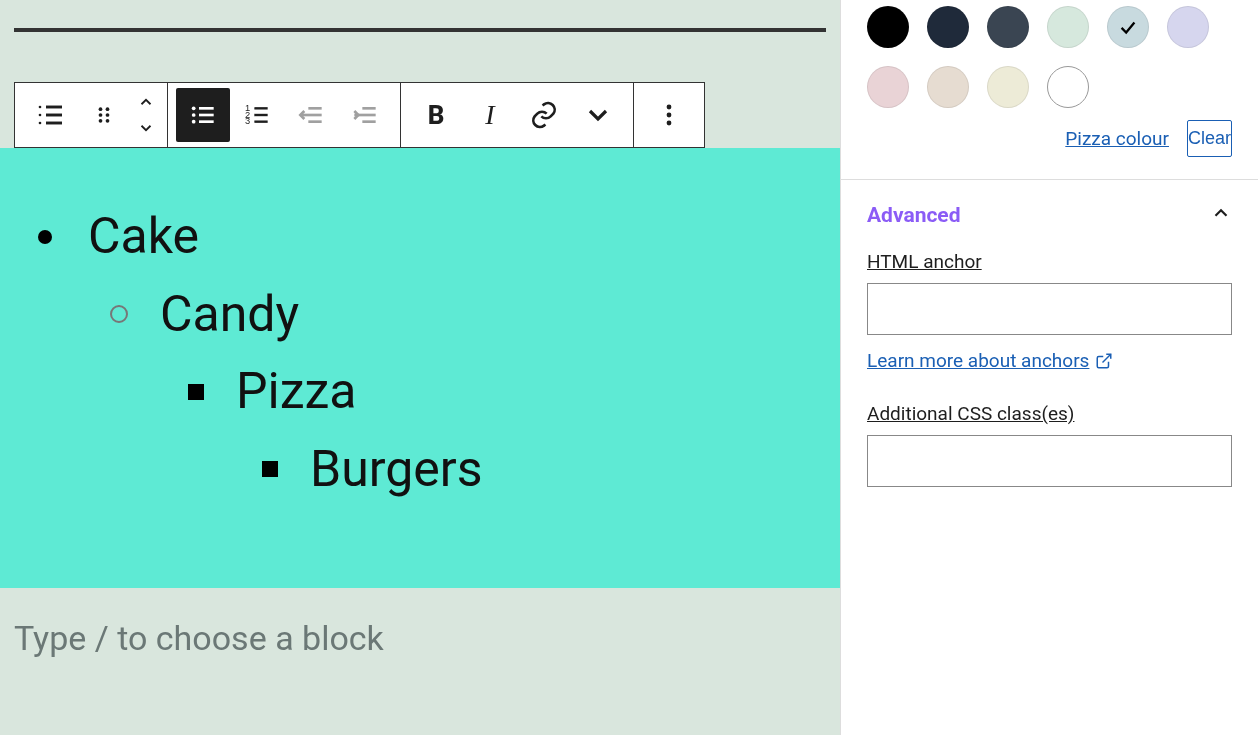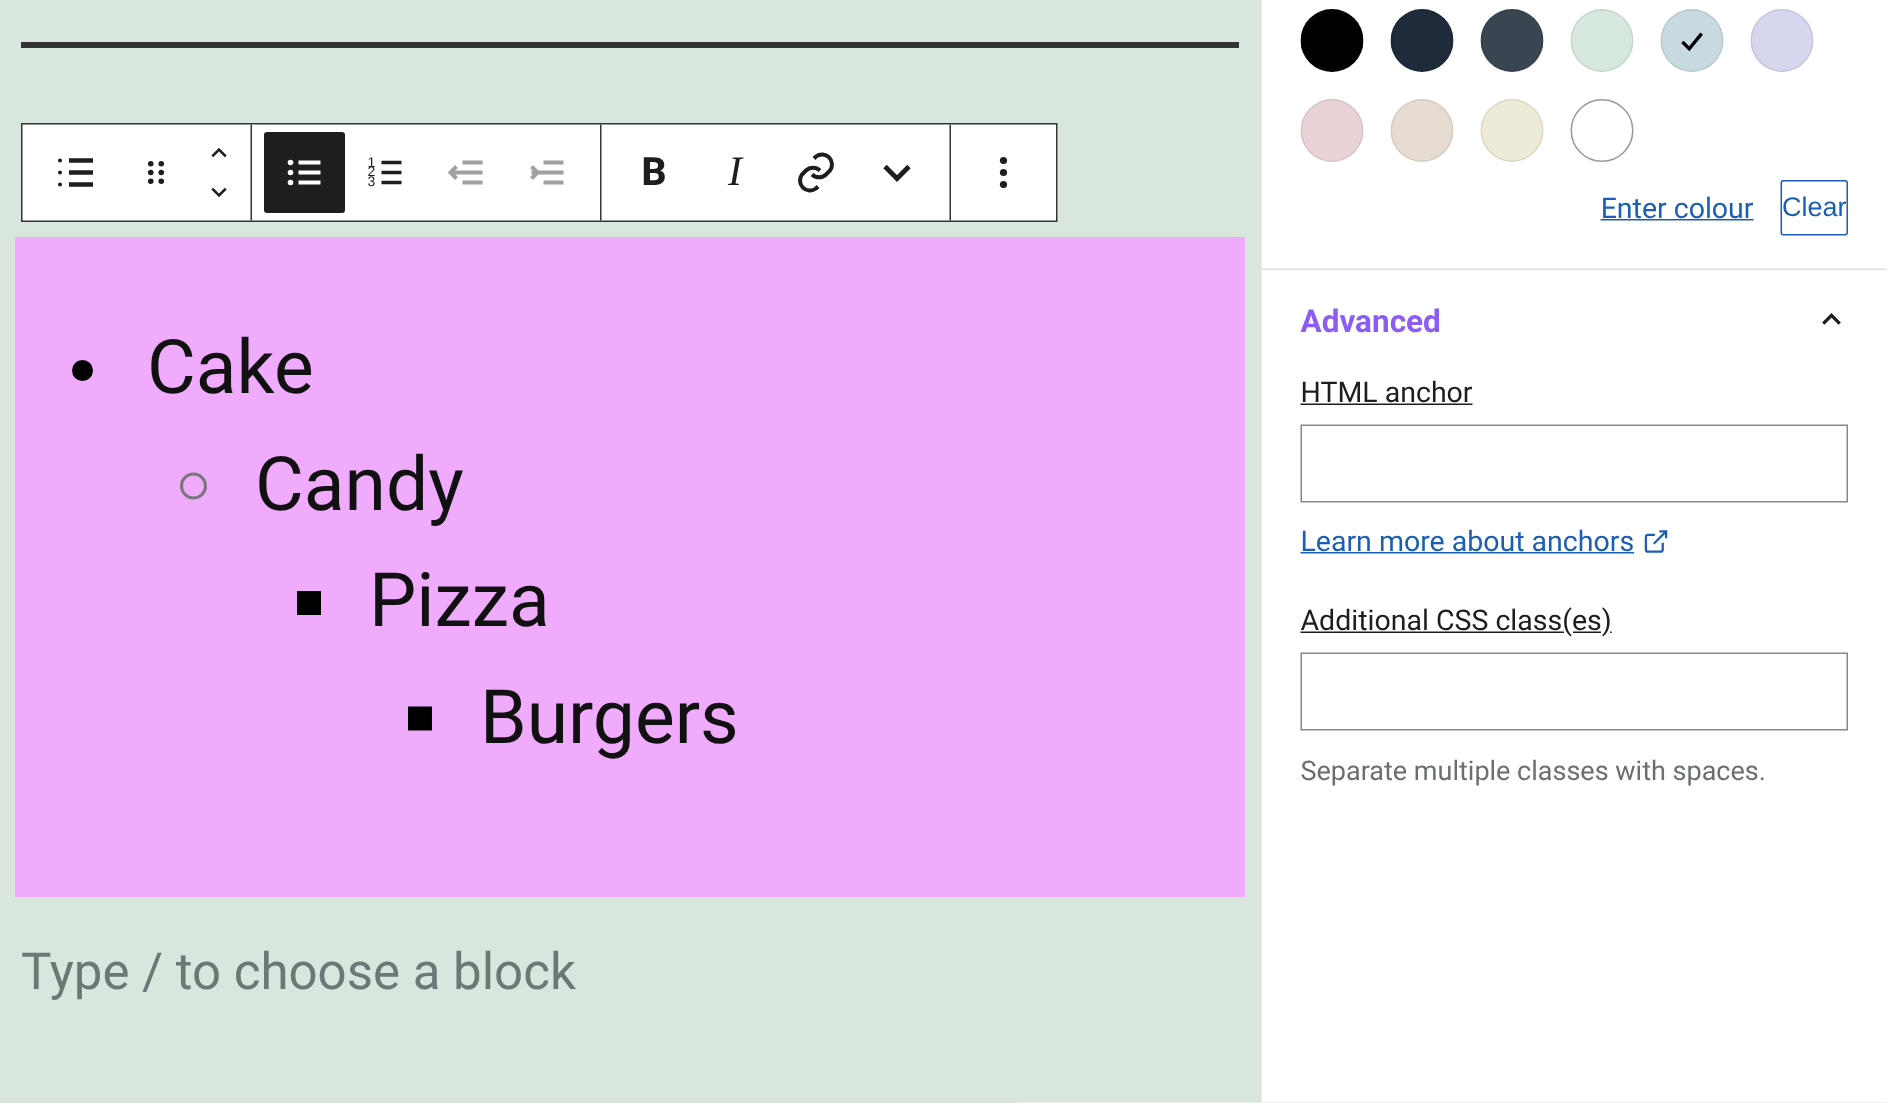--- a/index.html
+++ b/index.html
@@ -54,22 +54,22 @@
     border-radius: 2px;
   }
   .tbtn.disabled { color: #a0a0a0; }
   .tbtn svg { width: 32px; height: 32px; }
   .tbtn.small svg { width: 28px; height: 28px; }
   .movers { display: flex; flex-direction: column; margin-left: 2px; }
   .movers .mbtn { width: 26px; height: 26px; display:flex; align-items:center; justify-content:center; cursor:pointer; color:#1e1e1e; }
   .movers svg { width: 18px; height: 18px; }
 
   .list-block {
-    margin: 10px;
-    background: #f0abfc;
+    margin: 0;
+    background: #5eead4;
     padding: 50px 30px 80px 30px;
   }
   .li { display: flex; align-items: center; }
   .bullet { display:inline-block; }
   .b-disc { width: 14px; height: 14px; background: #000; border-radius: 50%; margin-right: 36px; margin-left: 8px;}
   .b-circle { width: 18px; height: 18px; border: 2.5px solid #777; border-radius: 50%; margin-left: 80px; margin-right: 32px;}
   .b-square1 { width: 16px; height: 16px; background: #000; margin-left: 158px; margin-right: 32px;}
   .b-square2 { width: 16px; height: 16px; background: #000; margin-left: 232px; margin-right: 32px;}
   .li-text { font-size: 50px; color: #111; font-weight: 400; line-height: 1.55; }
 
@@ -248,21 +248,21 @@
           <polyline points="5 13 10 18 19 7"></polyline>
         </svg>
       </div>
       <div class="swatch" style="background: rgb(214, 214, 238);"></div>
       <div class="swatch" style="background: rgb(233, 211, 214);"></div>
       <div class="swatch" style="background: rgb(230, 220, 209);"></div>
       <div class="swatch" style="background: rgb(237, 235, 215);"></div>
       <div class="swatch white-sw" style="background: rgb(255, 255, 255);"></div>
     </div>
   <div class="color-actions">
-    <span class="custom-link">Enter colour</span>
+    <span class="custom-link">Pizza colour</span>
     <button class="clear-btn">Clear</button>
   </div>
 
   <div class="panel-sep"></div>
   <div class="panel-header">
     <h3>Advanced</h3>
     <span>
       <svg width="22" height="22" viewBox="0 0 24 24" fill="none" stroke="#1e1e1e" stroke-width="2.4">
           <polyline points="6 15 12 9 18 15"></polyline>
         </svg>
@@ -275,15 +275,14 @@
       <span>Learn more about anchors</span>
       <svg width="18" height="18" viewBox="0 0 24 24" fill="none" stroke="#1a5fb4" stroke-width="2">
           <path d="M18 13v6a2 2 0 0 1-2 2H5a2 2 0 0 1-2-2V8a2 2 0 0 1 2-2h6"></path>
           <polyline points="15 3 21 3 21 9"></polyline>
           <line x1="10" y1="14" x2="21" y2="3"></line>
         </svg>
     </a>
 
     <label class="field-label">Additional CSS class(es)</label>
     <input class="field-input" value="" style="">
-    <p class="help">Separate multiple classes with spaces.</p>
   </div>
 </div>
 
 </body></html>

